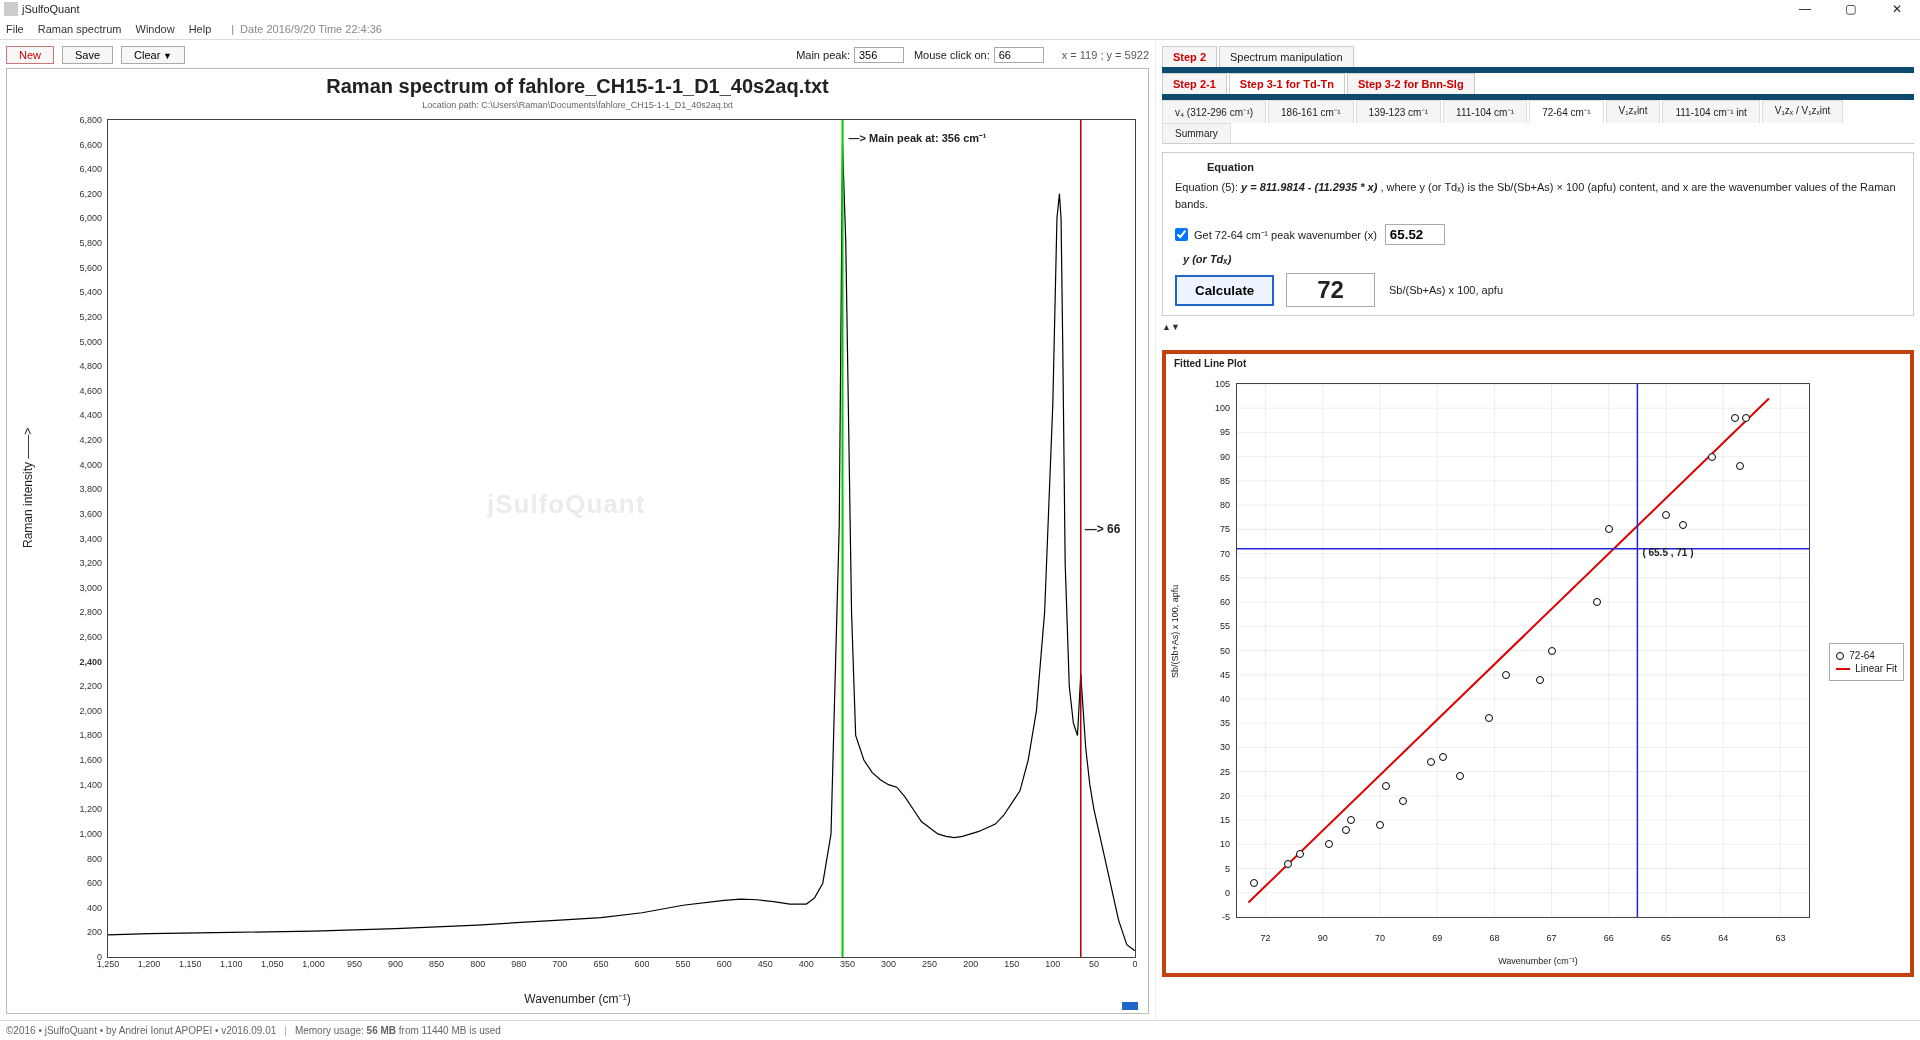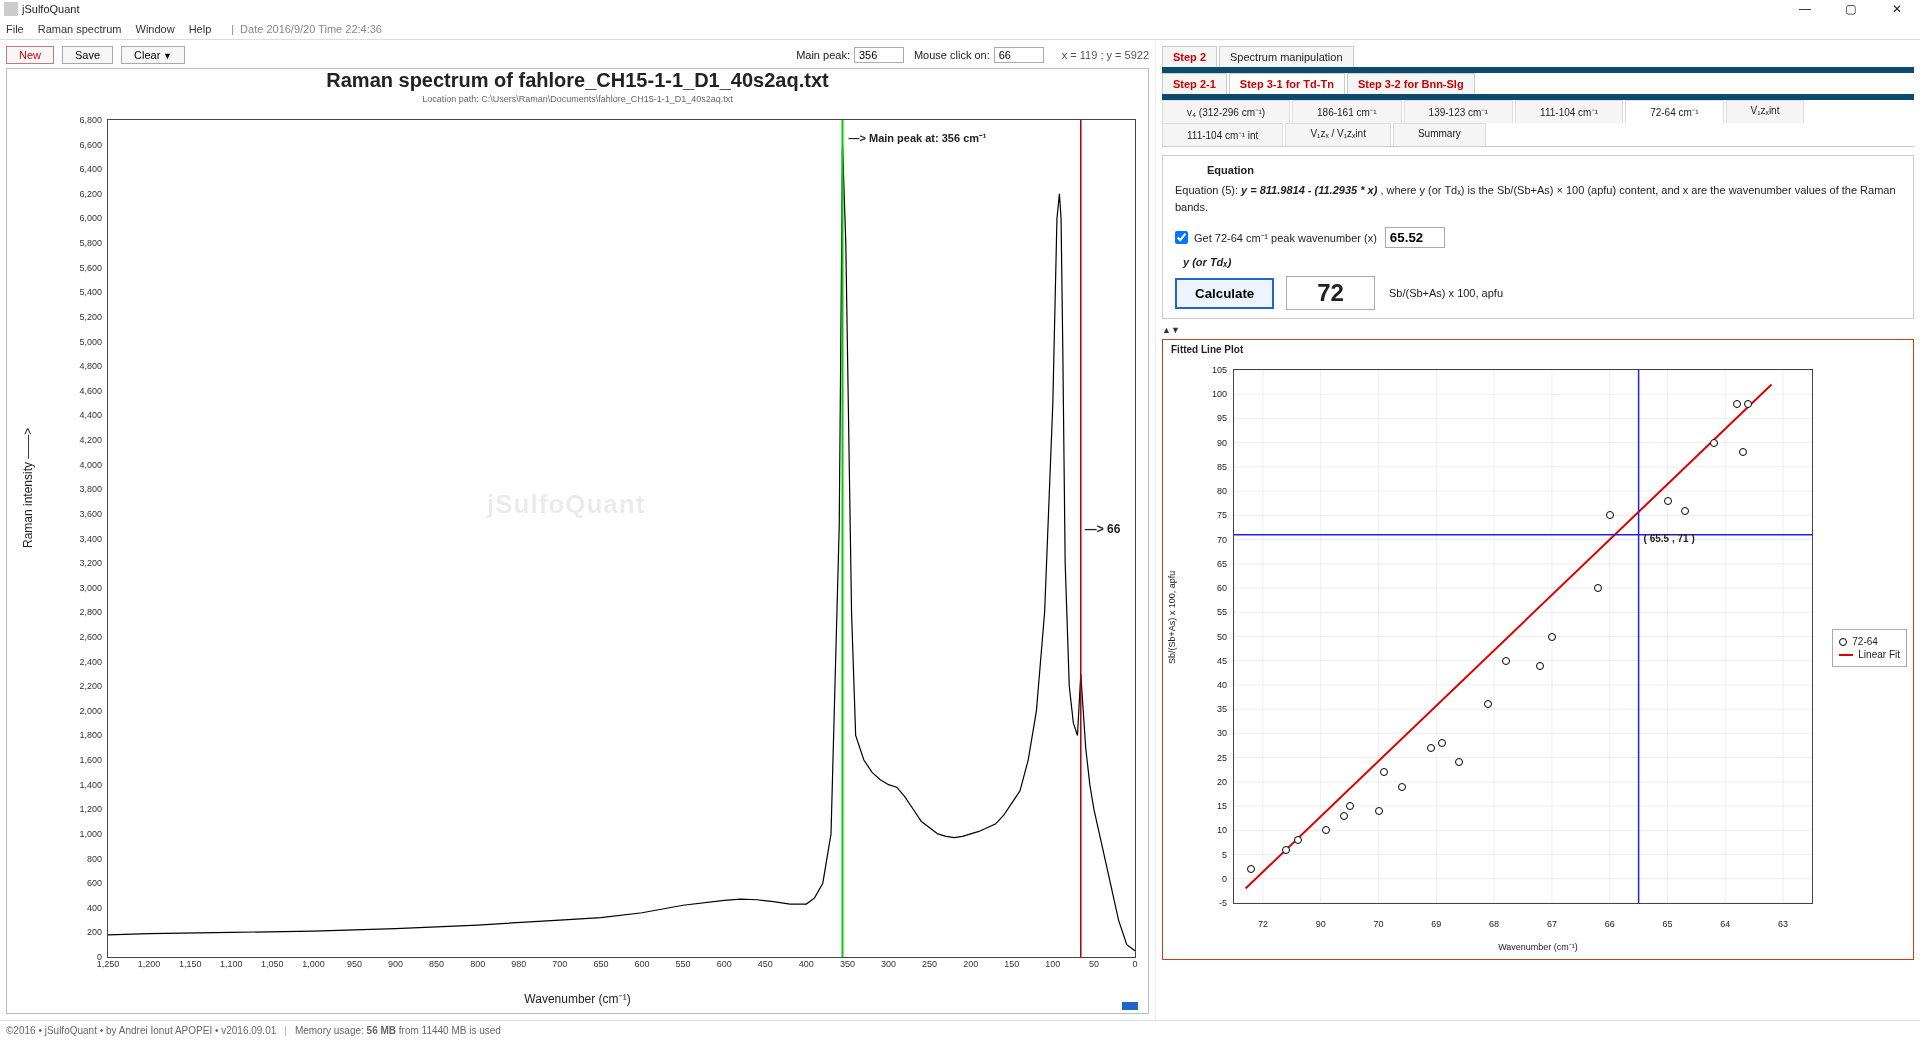--- a/index.html
+++ b/index.html
@@ -27,51 +27,51 @@
 .btn { border: 1px solid #aaa; background: #f7f7f7; padding: 2px 12px; margin-right: 8px; font-size: 11px; cursor:pointer;}
 .btn.new { color: #c00; border-color:#c77; }
 .btn.clear::after { content:" ▼"; font-size:9px;}
 .toolbar .spacer { flex:1; }
 .toolbar label { margin-left: 10px; margin-right:4px; font-size: 11px; }
 .toolbar input { width: 50px; border:1px solid #aaa; padding:1px 4px; font-size:11px;}
 .toolbar .coords { margin-left:18px; color:#555; font-size:11px;}
 
 
 .chart-frame { border:1px solid #bbb; flex:1; position:relative; background:#fff;}
-.chart-title { text-align:center; font-size:20px; font-weight:bold; }
+.chart-title { text-align:center; font-size:20px; font-weight:bold; margin-top:6px;}
 .chart-path { text-align:center; font-size:9px; color:#666; margin-top:2px;}
 .watermark { position:absolute; left:480px; top:420px; font-size:26px; font-weight:bold; color:rgba(0,0,0,0.08); letter-spacing:1px;}
 .chart-area { position:absolute; top:50px; left:100px; right:12px; bottom:55px; border:1px solid #444;}
 .scroll-thumb { position:absolute; right:10px; bottom:3px; width:16px; height:8px; background:#2165c9;}
 .y-label-rot { position:absolute; left:28px; top:50%; transform: rotate(-90deg) translateY(-50%); transform-origin: left center; font-size:12px;}
 .x-label { position:absolute; bottom:6px; left:50%; transform:translateX(-50%); font-size:12px;}
 
 
 .tab-row { display:flex; border-bottom:6px solid #0c4a6e; font-size:11px;}
 .tab { padding:4px 10px; border:1px solid #ccc; border-bottom:none; margin-right:2px; background:#f5f5f5; cursor:pointer;}
 .tab.red { color:#c00; font-weight:bold;}
 .tab.active { background:#fff;}
 .sub-tabs { display:flex; flex-wrap:wrap; border-bottom:1px solid #ccc; font-size:10px;}
-.sub-tab { padding:4px 24px; border:1px solid #ddd; border-bottom:none; margin-right:2px; background:#f5f5f5; cursor:pointer;}
+.sub-tab { padding:4px 12px; border:1px solid #ddd; border-bottom:none; margin-right:2px; background:#f5f5f5; cursor:pointer;}
 .sub-tab.active { background:#fff;}
 
 
 .panel { border:1px solid #ccc; margin-top:8px; padding:8px 12px; font-size:11px;}
 .panel h4 { font-size:11px; font-weight:bold; margin-bottom:6px;padding-left:32px;}
 .eq-text { font-size:11px; line-height:1.5; margin-bottom:12px;}
 .eq-text .bold { font-weight:bold; font-style:italic;}
 .check-row { display:flex; align-items:center; margin-bottom:8px;}
 .check-row input[type=text]{ width:60px; border:1px solid #aaa; padding:2px 4px; margin-left:8px; font-weight:bold;}
 .y-label-txt { font-weight:bold; font-style:italic; margin:6px 0 8px 8px;}
 .calc-row { display:flex; align-items:center;}
 .calc-btn { border:2px solid #2165c9; background:#eef4ff; padding:6px 18px; font-weight:bold; margin-right:12px; cursor:pointer;}
 .result-box { border:1px solid #aaa; background:#fff; padding:2px 30px; font-size:24px; font-weight:bold; margin-right:14px;}
 
 
-.fitted-panel { border:1px solid #c2410c; margin-top:4px; }
+.fitted-panel { border:4px solid #c2410c; margin-top:18px; }
 .fitted-header { padding:4px 8px; font-size:10px; font-weight:bold;}
 .fitted-chart { position:relative; height:600px; background:#fff;}
 .fitted-area { position:absolute; top:10px; left:70px; right:100px; bottom:55px; border:1px solid #444;}
 .fitted-legend { position:absolute; right:6px; top:270px; border:1px solid #aaa; background:#fff; padding:4px 6px; font-size:10px;}
 .legend-row { display:flex; align-items:center; margin:2px 0;}
 .legend-circle { width:8px; height:8px; border:1px solid #000; border-radius:50%; margin-right:5px;}
 .legend-line { width:14px; height:2px; background:#d00; margin-right:5px;}
 
 
 .status-bar { position:absolute; bottom:0; left:0; right:0; height:20px; border-top:1px solid #ddd; display:flex; align-items:center; font-size:10px; color:#666; padding-left:6px;}
@@ -141,21 +141,21 @@
             <div style="top: 94.1176%;">400</div>
             <div style="top: 91.1765%;">600</div>
             <div style="top: 88.2353%;">800</div>
             <div style="top: 85.2941%;">1,000</div>
             <div style="top: 82.3529%;">1,200</div>
             <div style="top: 79.4118%;">1,400</div>
             <div style="top: 76.4706%;">1,600</div>
             <div style="top: 73.5294%;">1,800</div>
             <div style="top: 70.5882%;">2,000</div>
             <div style="top: 67.6471%;">2,200</div>
-            <div style="top: 64.7059%;">2,400</div>
+            <div style="top: 64.7059%; font-weight: bold;">2,400</div>
             <div style="top: 61.7647%;">2,600</div>
             <div style="top: 58.8235%;">2,800</div>
             <div style="top: 55.8824%;">3,000</div>
             <div style="top: 52.9412%;">3,200</div>
             <div style="top: 50%;">3,400</div>
             <div style="top: 47.0588%;">3,600</div>
             <div style="top: 44.1176%;">3,800</div>
             <div style="top: 41.1765%;">4,000</div>
             <div style="top: 38.2353%;">4,200</div>
             <div style="top: 35.2941%;">4,400</div>

